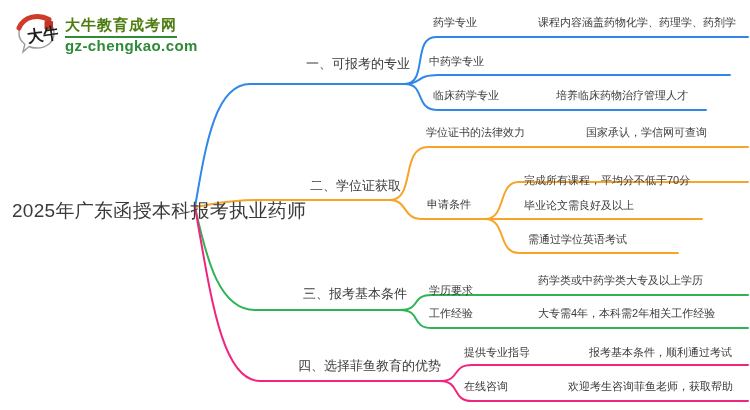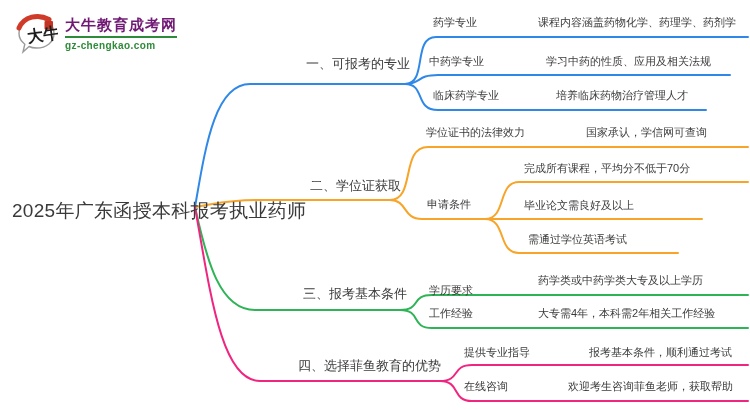--- a/index.html
+++ b/index.html
@@ -11,21 +11,21 @@
   .wires path{fill:none;stroke-width:2;stroke-linecap:round;stroke-linejoin:round;}
   .txt{position:absolute;white-space:nowrap;font-size:11px;line-height:16px;color:#3b3b3b;}
   .branch-label{font-size:13px;font-weight:400;margin-left:40px;}
   .root-title{position:absolute;left:12px;top:198px;font-size:19px;letter-spacing:.3px;
     color:#3a3a3a;white-space:nowrap;}
   
   .logo{position:absolute;left:16px;top:12px;display:flex;align-items:center;gap:7px;}
   .logo-text{display:flex;flex-direction:column;}
   .logo-title{font-size:15px;font-weight:700;letter-spacing:1px;line-height:18px;}
   .logo-divider{height:2px;margin:2px 0 2px 0;width:112px;}
-  .logo-domain{font-size:10px;font-weight:700;letter-spacing:.4px;line-height:12px;}
+  .logo-domain{font-size:15px;font-weight:700;letter-spacing:.4px;line-height:12px;}
 </style>
 </head>
 <body>
 
 <div class="stage">
 
   <svg class="wires" viewBox="0 0 750 410">
     <g stroke="#2f88e8">
       <path d="M195,207 C205,150 214,84 250,84 L405,84"></path>
       <path d="M405,84 C428,84 412,37 436,37 L748,37"></path>
@@ -53,41 +53,40 @@
   </svg>
 
   <div class="logo">
     <svg width="42" height="44" viewBox="0 0 42 44">
       <path d="M20,6 C31,6 38,13 38,21.5 C38,30 30.5,36 20.5,36 C17.5,36 15,35.5 13,34.5 L7,40 L8.8,32.2 C5.2,29.4 3,25.6 3,21.5 C3,13 9,6 20,6 Z" fill="#ffffff" stroke="#9a9a9a" stroke-width="1.4"></path>
       <path d="M3,16 C8,4.5 22,1.5 33,7.5" fill="none" stroke="#cf3b28" stroke-width="5" stroke-linecap="round"></path>
       <rect x="28.5" y="9" width="8.5" height="8.5" rx="1" fill="#c43425"></rect>
       <text x="11" y="29" font-size="16" font-weight="bold" fill="#1d1d1d" transform="rotate(-8 21 22)">大牛</text>
     </svg>
     <div class="logo-text">
-      <span class="logo-title" style="color: #701a75;">大牛教育成考网</span>
+      <span class="logo-title" style="color: #4d7c0f;">大牛教育成考网</span>
       <span class="logo-divider" style="background: rgb(46, 139, 58);"></span>
       <span class="logo-domain" style="color: rgb(46, 139, 58);">gz-chengkao.com</span>
     </div>
   </div>
 
   <div class="root-title">2025年广东函授本科报考执业药师</div>
 
   <div class="txt branch-label" style="left:266px;top:56px">一、可报考的专业</div>
   <div class="txt" style="left:433px;top:14px">药学专业</div>
   <div class="txt" style="left:538px;top:14px">课程内容涵盖药物化学、药理学、药剂学</div>
   <div class="txt" style="left:429px;top:53px">中药学专业</div>
-  <div class="txt" style="left:546px;top:53px">学习中药的性质、应用及相关法规</div>
   <div class="txt" style="left:433px;top:87px">临床药学专业</div>
   <div class="txt" style="left:556px;top:87px">培养临床药物治疗管理人才</div>
 
   <div class="txt branch-label" style="left:270px;top:178px">二、学位证获取</div>
   <div class="txt" style="left:586px;top:124px">国家承认，学信网可查询</div>
   <div class="txt" style="left:426px;top:124px">学位证书的法律效力</div>
   <div class="txt" style="left:427px;top:196px">申请条件</div>
-  <div class="txt" style="left:524px;top:160px">完成所有课程，平均分不低于70分</div>
+  <div class="txt" style="left:524px;top:172px">完成所有课程，平均分不低于70分</div>
   <div class="txt" style="left:524px;top:197px">毕业论文需良好及以上</div>
   <div class="txt" style="left:528px;top:231px">需通过学位英语考试</div>
 
   <div class="txt branch-label" style="left:263px;top:286px">三、报考基本条件</div>
   <div class="txt" style="left:429px;top:282px">学历要求</div>
   <div class="txt" style="left:538px;top:272px">药学类或中药学类大专及以上学历</div>
   <div class="txt" style="left:429px;top:305px">工作经验</div>
   <div class="txt" style="left:538px;top:305px">大专需4年，本科需2年相关工作经验</div>
 
   <div class="txt branch-label" style="left:258px;top:358px">四、选择菲鱼教育的优势</div>

